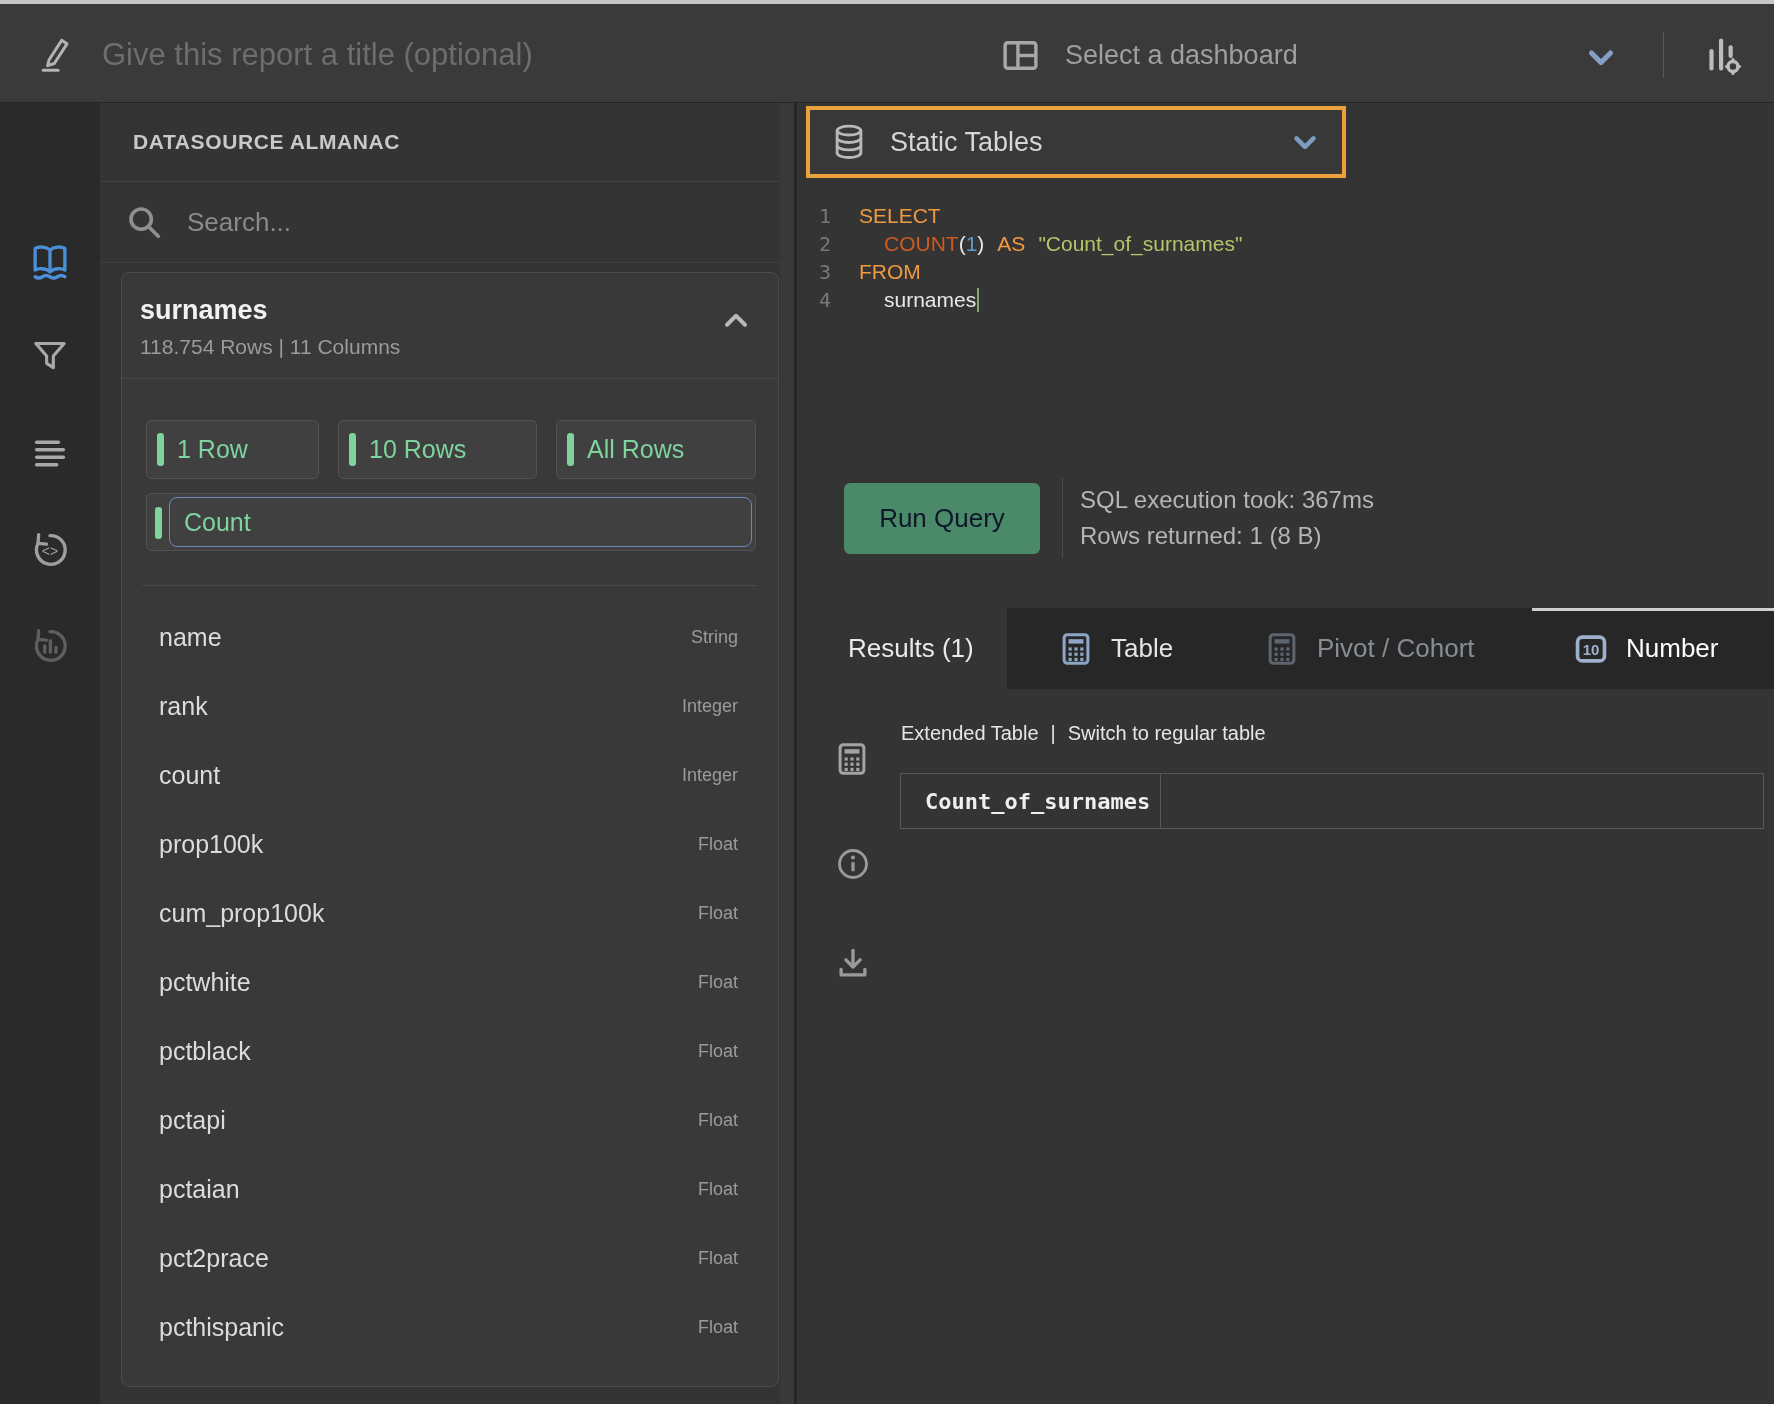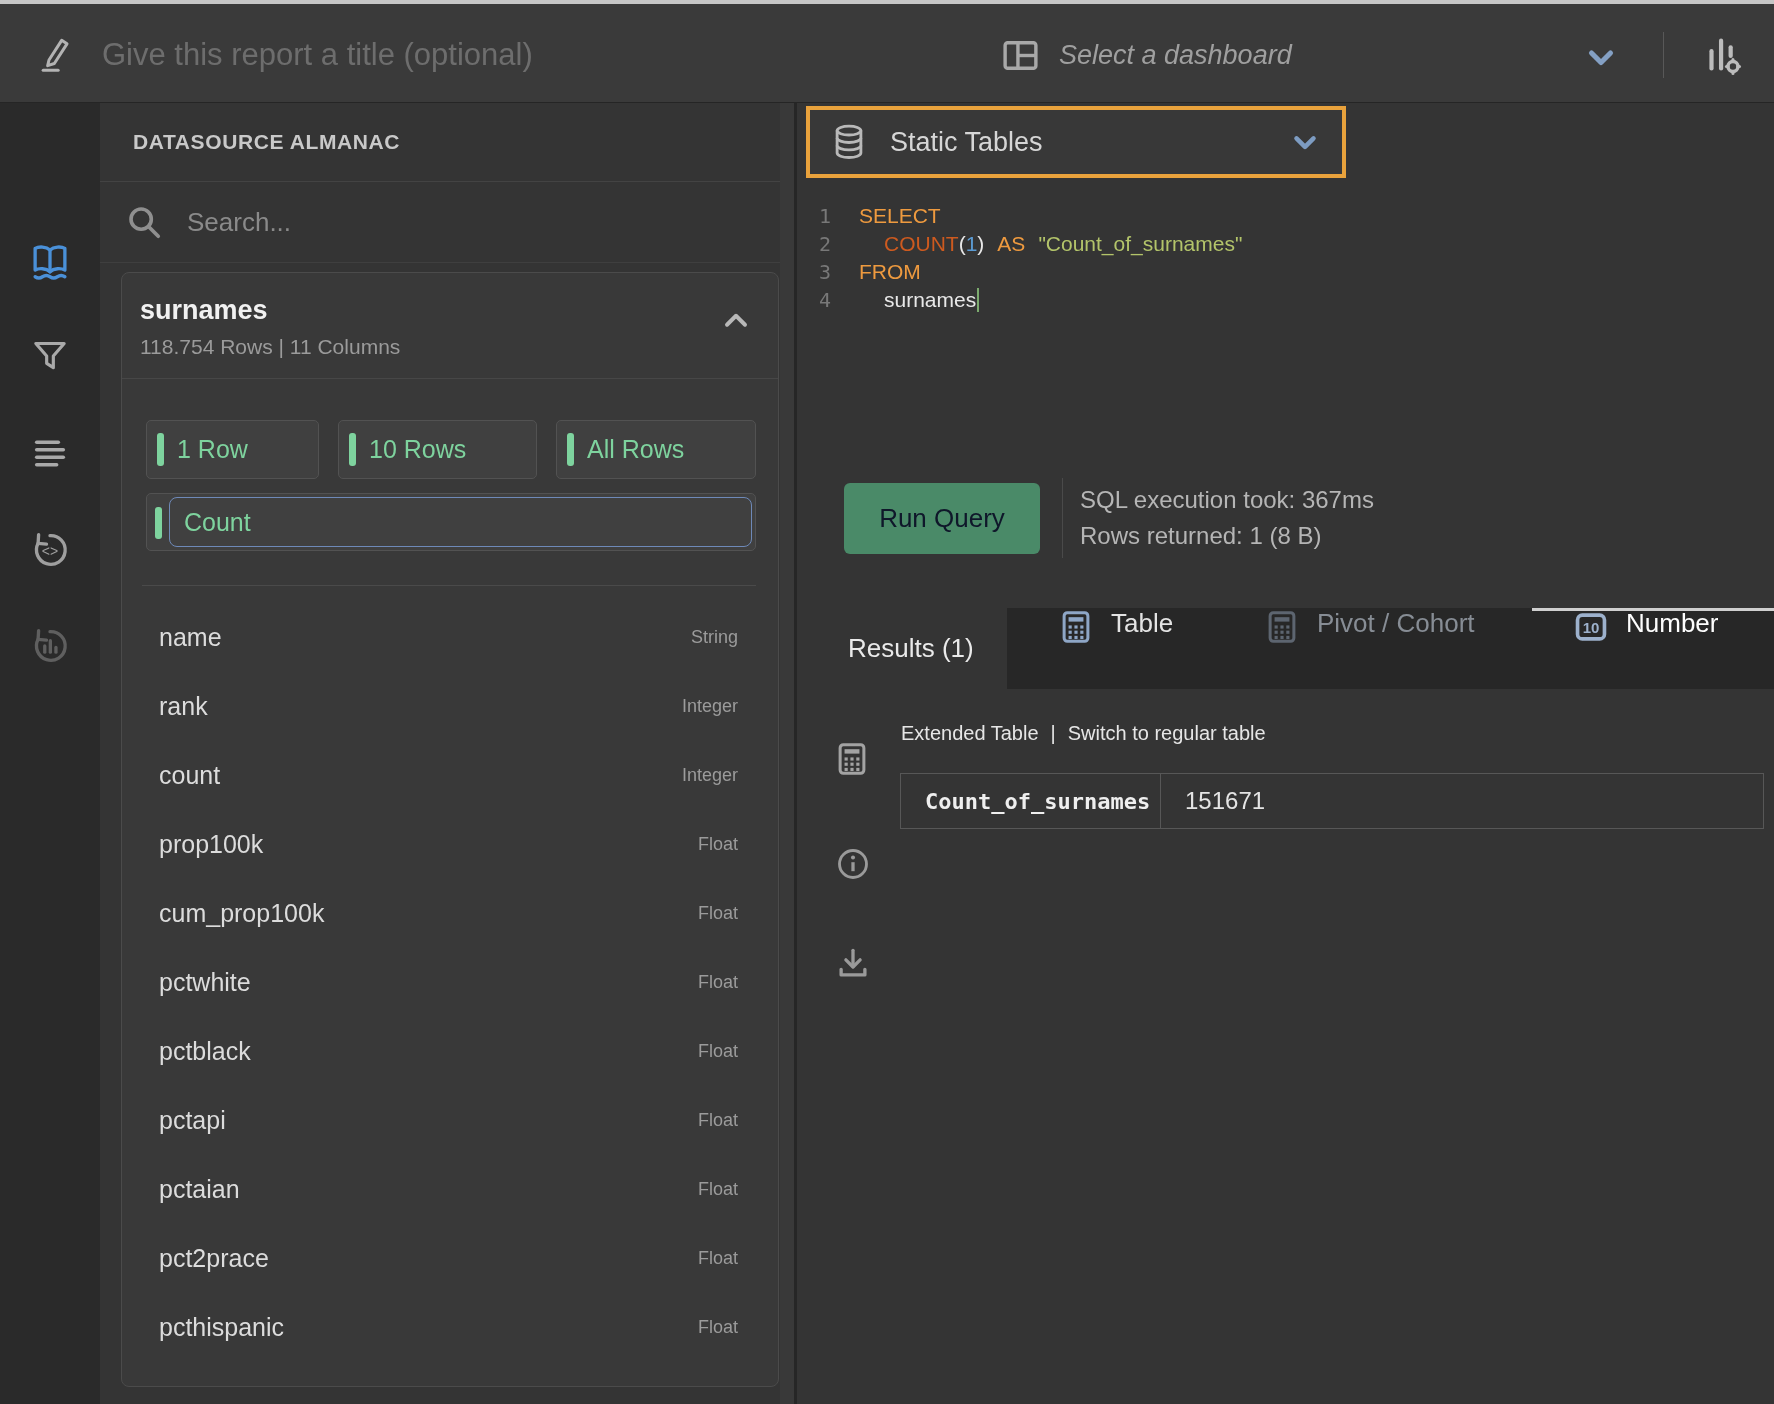--- a/index.html
+++ b/index.html
@@ -7,21 +7,21 @@
   #screen{position:relative;width:1774px;height:1404px;background:#343434;overflow:hidden;}
 
   
   #top-strip{position:absolute;left:0;top:0;width:1774px;height:4px;background:#c6c6c6;}
   #topbar{position:absolute;left:0;top:4px;width:1774px;height:99px;background:#3a3a3a;border-bottom:1px solid #252525;}
   #pencil{position:absolute;left:34px;top:26px;color:#b3b3b3;}
   #title-input{position:absolute;left:100px;top:24px;width:720px;height:54px;background:transparent;border:none;outline:none;
     font-size:31px;color:#dcdcdc;}
   #title-input::placeholder{color:#6d6d6d;}
   #dash-group{position:absolute;left:1000px;top:22px;height:58px;display:flex;align-items:center;cursor:pointer;}
-  #dash-group .lbl{margin-left:18px;font-size:27px;color:#9f9f9f;font-style:italic;}
+  #dash-group .lbl{margin-left:24px;font-size:27px;color:#9f9f9f;}
   #topbar-chevron{position:absolute;left:1582px;top:34px;color:#84a0c4;}
   #topbar-divider{position:absolute;left:1663px;top:28px;width:1px;height:46px;background:#585858;}
   #chart-settings{position:absolute;left:1700px;top:28px;color:#bcbcbc;cursor:pointer;}
 
   
   #rail{position:absolute;left:0;top:103px;width:100px;height:1301px;background:#2a2a2a;}
   .rail-btn{position:absolute;left:28px;width:44px;height:44px;display:flex;align-items:center;justify-content:center;cursor:pointer;}
 
   
   #lp-header{position:absolute;left:100px;top:103px;width:681px;height:79px;display:flex;align-items:center;
@@ -75,21 +75,21 @@
   #cursor{display:inline-block;width:2px;height:24px;background:#7cab6e;margin-left:1px;}
 
   #run-btn{position:absolute;left:844px;top:483px;width:196px;height:71px;background:#4a8a68;border:none;border-radius:6px;
     color:#0f172a;font-size:26px;cursor:pointer;}
   #stats-divider{position:absolute;left:1062px;top:478px;width:1px;height:80px;background:#4a4a4a;}
   #stats{position:absolute;left:1080px;top:482px;font-size:24px;color:#b5b5b5;line-height:36px;}
 
   #results-tab{position:absolute;left:797px;top:608px;width:210px;height:81px;display:flex;align-items:center;cursor:pointer;}
   #results-tab span{margin-left:51px;font-size:26px;color:#eaeaea;}
   #tabstrip{position:absolute;left:1007px;top:608px;width:767px;height:81px;background:#272727;}
-  .vtab{position:absolute;top:0;height:81px;display:flex;cursor:pointer;}
+  .vtab{position:absolute;top:0;height:81px;display:flex;align-items:center;cursor:pointer;}
   .vtab .tlbl{margin-left:16px;font-size:26px;}
   #tab-table{left:50px;} #tab-table .tlbl{color:#e4e4e4;} #tab-table .ticn{color:#8ea6c6;}
   #tab-pivot{left:256px;} #tab-pivot .tlbl{color:#878d95;} #tab-pivot .ticn{color:#5d6570;}
   #tab-number{left:565px;} #tab-number .tlbl{color:#fdfdfd;} #tab-number .ticn{color:#9db1cc;}
   #active-line{position:absolute;left:525px;right:0;top:0;height:3px;background:#cfcfcf;}
   .ticn{display:flex;}
 
   #res-table-icon{position:absolute;left:833px;top:740px;color:#a3a3a3;cursor:pointer;}
   #res-info-icon{position:absolute;left:835px;top:846px;color:#9a9a9a;cursor:pointer;}
   #res-dl-icon{position:absolute;left:834px;top:944px;color:#9a9a9a;cursor:pointer;}
@@ -417,16 +417,15 @@
       <path d="M4.5 16 v3.5 h15 V16"></path>
     </svg>
   </span>
 
   <div id="mode-row">
     <span>Extended Table</span><span class="sep">|</span><span class="switch">Switch to regular table</span>
   </div>
 
   <div id="res-table">
     <div class="cell" id="res-key">Count_of_surnames</div>
-    <div class="cell" id="res-val">151671</div>
   </div>
 
 </div>
 
 </body></html>

